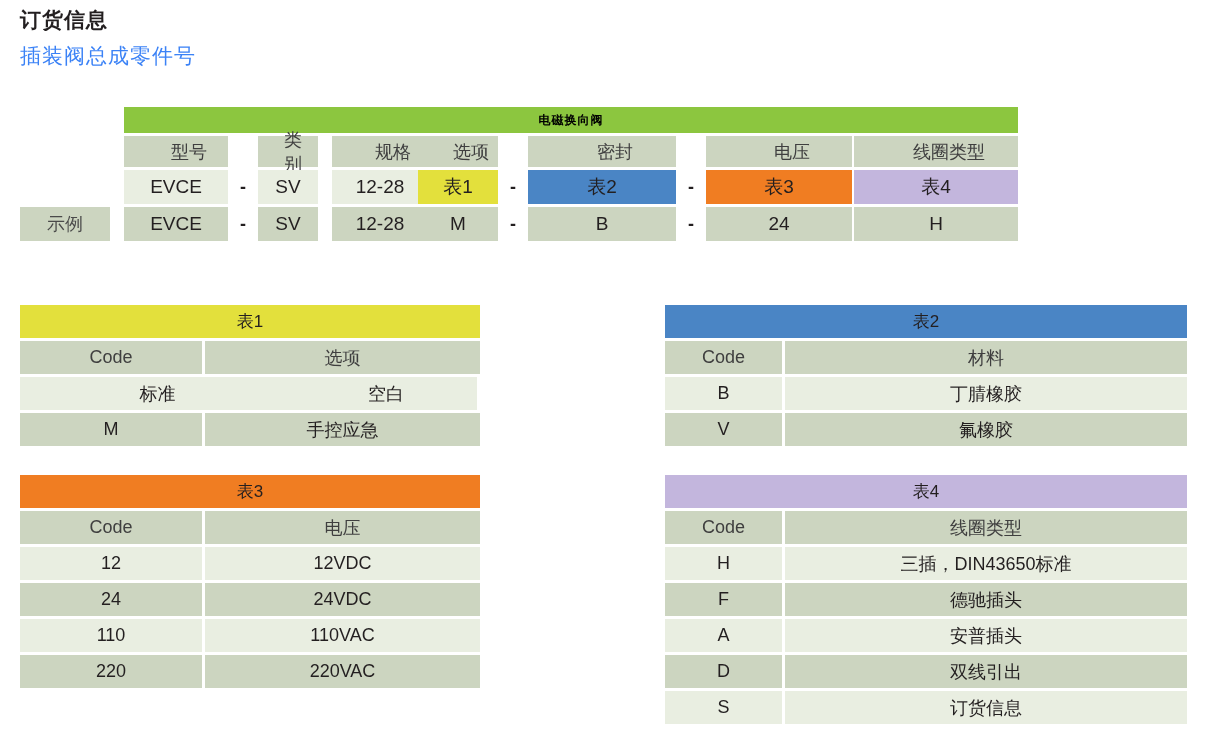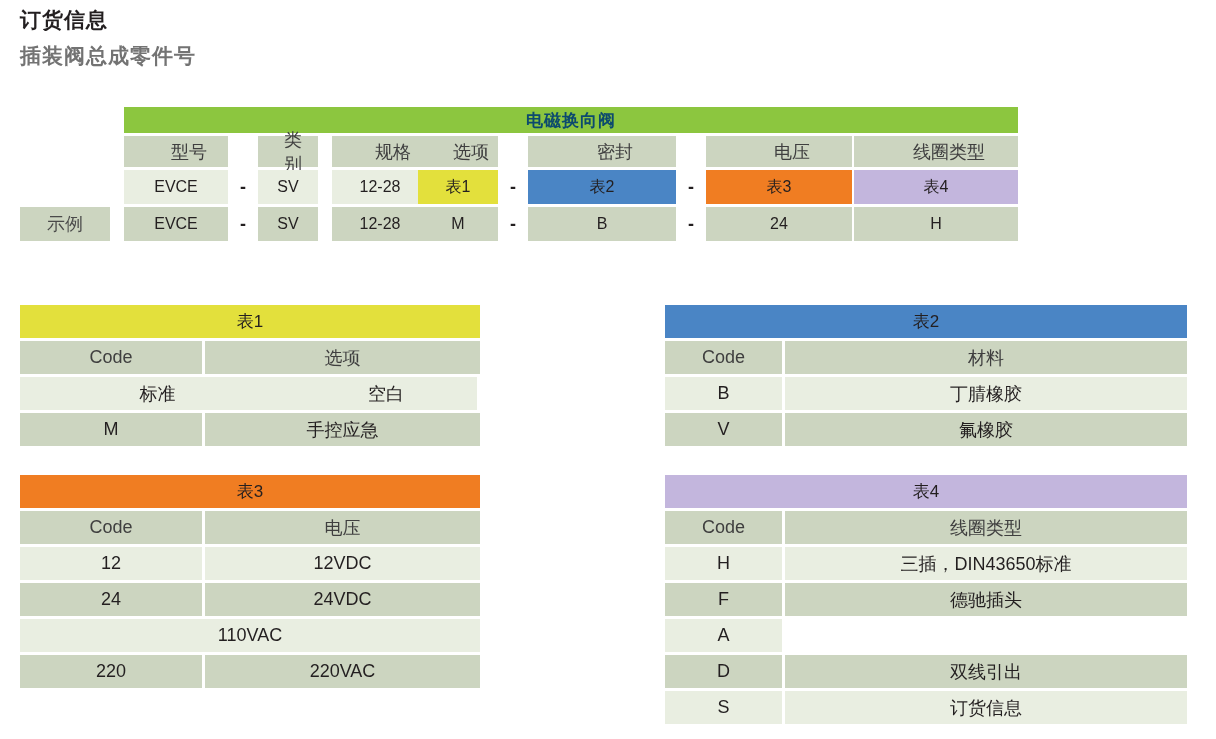--- a/index.html
+++ b/index.html
@@ -12,45 +12,45 @@
     position:relative;
   }
   
   #page-title{
     position:absolute;left:20px;top:6px;
     font-size:21px;font-weight:bold;letter-spacing:1px;
     color:#231f20;line-height:28px;
   }
   #page-subtitle{
     position:absolute;left:20px;top:42px;
-    font-size:21px;font-weight:bold;letter-spacing:1px;
-    color:#737373;line-height:28px;
+    font-size:21px;font-weight:normal;letter-spacing:1px;
+    color:#3b82f6;line-height:28px;
   }
 
   
   #code-builder{
     position:absolute;left:20px;top:107px;
     width:998px;height:142px;
   }
   .green-bar{
     position:absolute;left:104px;top:0;width:894px;height:26px;
     background:#8cc63f;
-    color:#0c4a6e;font-size:17px;font-weight:bold;
+    color:#000000;font-size:12px;font-weight:bold;
     display:flex;align-items:center;justify-content:center;
     letter-spacing:1px;
   }
   .cb-row{position:absolute;left:0;height:32px;width:998px;}
   .cb-row.r-head{top:29px;height:31px;}
   .cb-row.r-tbl {top:63px;height:34px;}
   .cb-row.r-ex  {top:100px;height:34px;}
 
   .cell{
     position:absolute;top:0;height:100%;
     display:flex;align-items:center;justify-content:center;
-    font-size:16px;box-sizing:border-box;
+    font-size:19px;box-sizing:border-box;
   }
   .cell.hdr{background:#ccd5c0;color:#3f3f3f;font-size:18px;padding-left:26px;}
   .cell.lite{background:#e9eee1;color:#231f20;}
   .cell.mid {background:#ccd5c0;color:#231f20;}
   .cell.dash{background:transparent;font-weight:bold;font-size:18px;color:#231f20;}
   .cell.sw-y{background:#e3e03c;}
   .cell.sw-b{background:#4a85c5;}
   .cell.sw-o{background:#f07d22;}
   .cell.sw-p{background:#c3b6dd;}
   .cell.ex-label{background:#ccd5c0;color:#4a4a4a;font-size:18px;}
@@ -167,20 +167,21 @@
   </div>
   <div class="srow">
     <div class="scell code shade-b">12</div>
     <div class="scell desc shade-b">12VDC</div>
   </div>
   <div class="srow">
     <div class="scell code shade-a">24</div>
     <div class="scell desc shade-a">24VDC</div>
   </div>
   <div class="srow">
+    <div class="scell code shade-b">110</div>
     <div class="scell desc shade-b">110VAC</div>
   </div>
   <div class="srow">
     <div class="scell code shade-a">220</div>
     <div class="scell desc shade-a">220VAC</div>
   </div>
 </div>
 
 <div class="subtable" id="table2">
   <div class="cap cap-b">表2</div>
@@ -207,20 +208,21 @@
   <div class="srow">
     <div class="scell code shade-b">H</div>
     <div class="scell desc shade-b">三插，DIN43650标准</div>
   </div>
   <div class="srow">
     <div class="scell code shade-a">F</div>
     <div class="scell desc shade-a">德驰插头</div>
   </div>
   <div class="srow">
     <div class="scell code shade-b">A</div>
+    <div class="scell desc shade-b">安普插头</div>
   </div>
   <div class="srow">
     <div class="scell code shade-a">D</div>
     <div class="scell desc shade-a">双线引出</div>
   </div>
   <div class="srow">
     <div class="scell code shade-b">S</div>
     <div class="scell desc shade-b">订货信息</div>
   </div>
 </div>

